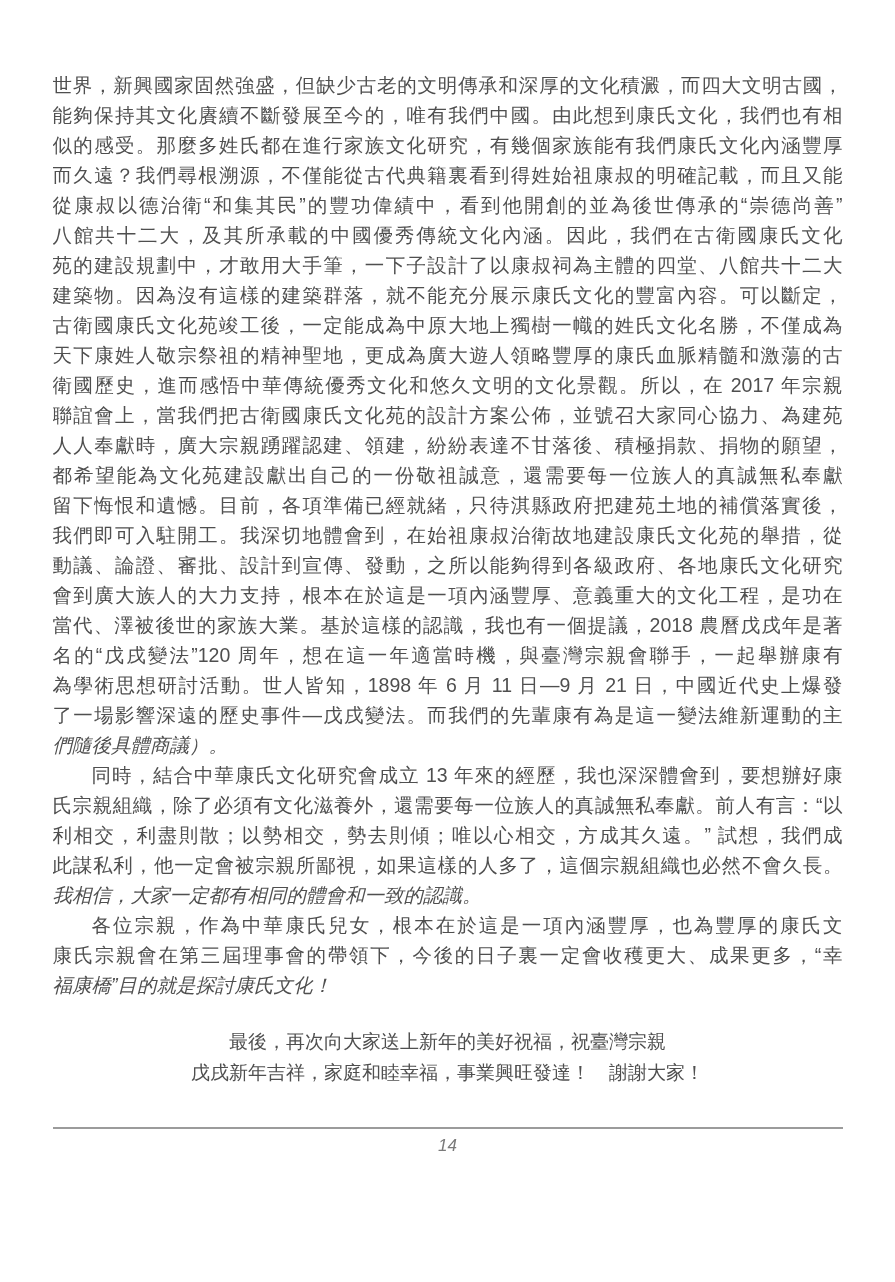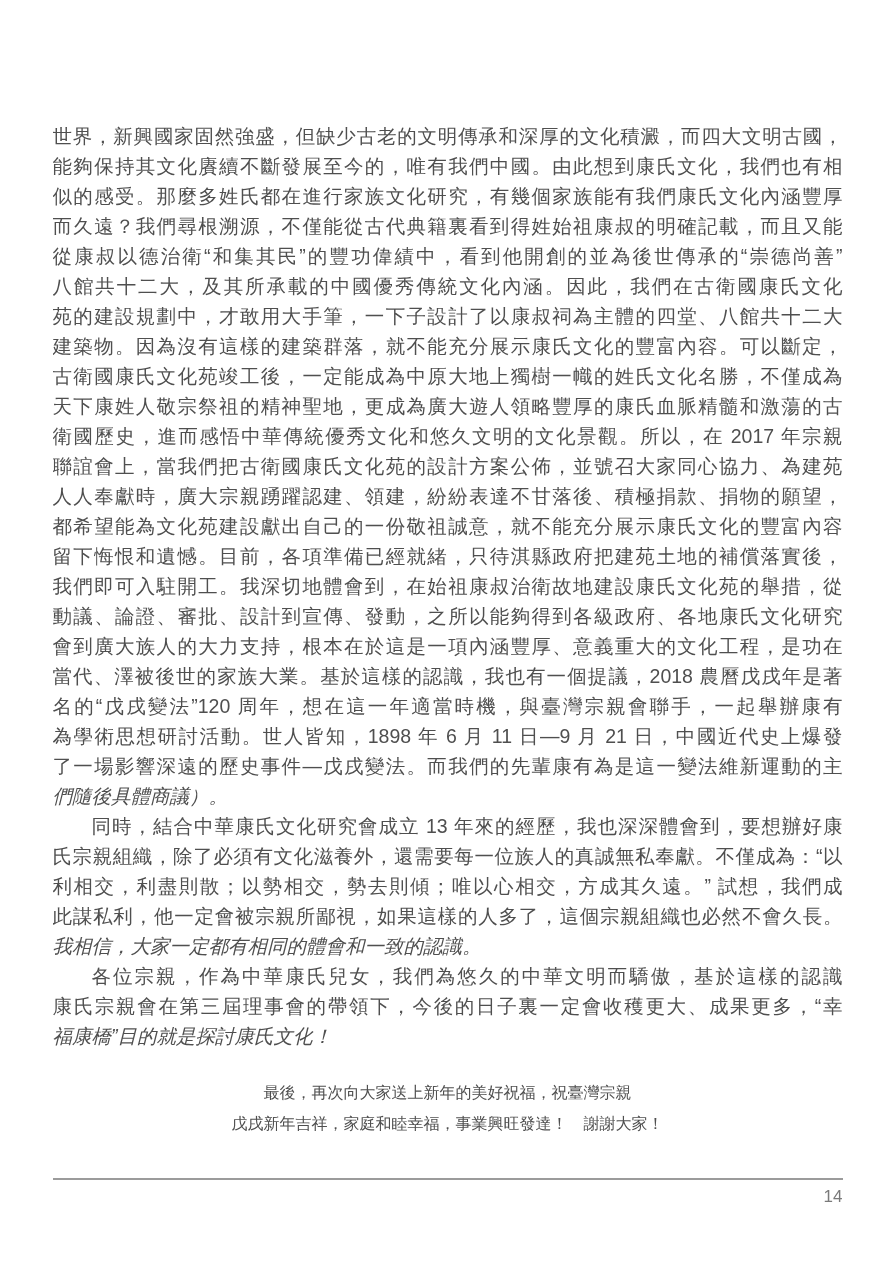--- a/index.html
+++ b/index.html
@@ -9,22 +9,22 @@
   }
   body {
     width: 895px;
     height: 1282px;
     overflow: hidden;
     font-family: "Liberation Sans", sans-serif;
     color: var(--text-color, #4f4f4f);
   }
   .page {
     width: 790px;
-    margin: 17px auto;
-    padding-top: 104px;
+    margin: 0 auto;
+    padding-top: 70px;
     box-sizing: content-box;
   }
   .body-text .line {
     font-size: 19.5px;
     line-height: 30px;
     height: 30px;
     text-align: justify;
     white-space: normal;
     overflow: hidden;
     letter-spacing: 0;
@@ -38,37 +38,38 @@
     font-style: italic;
   }
   .body-text .line.indent {
     text-indent: 2em;
   }
   .closing {
     margin-top: 26px;
     text-align: center;
   }
   .closing .cline {
-    font-size: 16px;
+    font-size: 19px;
     line-height: 31px;
     height: 31px;
   }
   .footer {
     margin-top: 39px;
   }
   .rule {
     height: 0;
     border-top: 2px solid var(--rule-color, #9b9b9b);
   }
   .pagenum {
     margin-top: 7px;
-    text-align: right;
+    text-align: center;
     font-size: 17px;
     color: var(--pagenum-color, #7a7a7a);
     font-family: "Liberation Sans", sans-serif;
+    font-style: italic;
   }
 </style>
 </head>
 <body>
 
 <div class="page">
   <div class="body-text" id="body-text">
       <div class="paragraph">
         <div class="line j">世界，新興國家固然強盛，但缺少古老的文明傳承和深厚的文化積澱，而四大文明古國，</div>
         <div class="line j">能夠保持其文化賡續不斷發展至今的，唯有我們中國。由此想到康氏文化，我們也有相</div>
@@ -76,40 +77,40 @@
         <div class="line j">而久遠？我們尋根溯源，不僅能從古代典籍裏看到得姓始祖康叔的明確記載，而且又能</div>
         <div class="line j">從康叔以德治衛“和集其民”的豐功偉績中，看到他開創的並為後世傳承的“崇德尚善”</div>
         <div class="line j">八館共十二大，及其所承載的中國優秀傳統文化內涵。因此，我們在古衛國康氏文化</div>
         <div class="line j">苑的建設規劃中，才敢用大手筆，一下子設計了以康叔祠為主體的四堂、八館共十二大</div>
         <div class="line j">建築物。因為沒有這樣的建築群落，就不能充分展示康氏文化的豐富內容。可以斷定，</div>
         <div class="line j">古衛國康氏文化苑竣工後，一定能成為中原大地上獨樹一幟的姓氏文化名勝，不僅成為</div>
         <div class="line j">天下康姓人敬宗祭祖的精神聖地，更成為廣大遊人領略豐厚的康氏血脈精髓和激蕩的古</div>
         <div class="line j">衛國歷史，進而感悟中華傳統優秀文化和悠久文明的文化景觀。所以，在 2017 年宗親</div>
         <div class="line j">聯誼會上，當我們把古衛國康氏文化苑的設計方案公佈，並號召大家同心協力、為建苑</div>
         <div class="line j">人人奉獻時，廣大宗親踴躍認建、領建，紛紛表達不甘落後、積極捐款、捐物的願望，</div>
-        <div class="line j">都希望能為文化苑建設獻出自己的一份敬祖誠意，就不能充分展示康氏文化的豐富內容</div>
+        <div class="line j">都希望能為文化苑建設獻出自己的一份敬祖誠意，還需要每一位族人的真誠無私奉獻</div>
         <div class="line j">留下悔恨和遺憾。目前，各項準備已經就緒，只待淇縣政府把建苑土地的補償落實後，</div>
         <div class="line j">我們即可入駐開工。我深切地體會到，在始祖康叔治衛故地建設康氏文化苑的舉措，從</div>
         <div class="line j">動議、論證、審批、設計到宣傳、發動，之所以能夠得到各級政府、各地康氏文化研究</div>
         <div class="line j">會到廣大族人的大力支持，根本在於這是一項內涵豐厚、意義重大的文化工程，是功在</div>
         <div class="line j">當代、澤被後世的家族大業。基於這樣的認識，我也有一個提議，2018 農曆戊戌年是著</div>
         <div class="line j">名的“戊戌變法”120 周年，想在這一年適當時機，與臺灣宗親會聯手，一起舉辦康有</div>
         <div class="line j">為學術思想研討活動。世人皆知，1898 年 6 月 11 日—9 月 21 日，中國近代史上爆發</div>
         <div class="line j">了一場影響深遠的歷史事件—戊戌變法。而我們的先輩康有為是這一變法維新運動的主</div>
         <div class="line last">們隨後具體商議）。</div>
       </div>
       <div class="paragraph">
         <div class="line j indent">同時，結合中華康氏文化研究會成立 13 年來的經歷，我也深深體會到，要想辦好康</div>
-        <div class="line j">氏宗親組織，除了必須有文化滋養外，還需要每一位族人的真誠無私奉獻。不僅成為：“以</div>
+        <div class="line j">氏宗親組織，除了必須有文化滋養外，還需要每一位族人的真誠無私奉獻。前人有言：“以</div>
         <div class="line j">利相交，利盡則散；以勢相交，勢去則傾；唯以心相交，方成其久遠。” 試想，我們成</div>
         <div class="line j">此謀私利，他一定會被宗親所鄙視，如果這樣的人多了，這個宗親組織也必然不會久長。</div>
         <div class="line last">我相信，大家一定都有相同的體會和一致的認識。</div>
       </div>
       <div class="paragraph">
-        <div class="line j indent">各位宗親，作為中華康氏兒女，我們為悠久的中華文明而驕傲，基於這樣的認識</div>
+        <div class="line j indent">各位宗親，作為中華康氏兒女，根本在於這是一項內涵豐厚，也為豐厚的康氏文</div>
         <div class="line j">康氏宗親會在第三屆理事會的帶領下，今後的日子裏一定會收穫更大、成果更多，“幸</div>
         <div class="line last">福康橋”目的就是探討康氏文化！</div>
       </div>
     </div>
   <div class="closing" id="closing-lines">
       <div class="cline">最後，再次向大家送上新年的美好祝福，祝臺灣宗親</div>
       <div class="cline">戊戌新年吉祥，家庭和睦幸福，事業興旺發達！　謝謝大家！</div>
     </div>
   <div class="footer">
     <div class="rule"></div>

